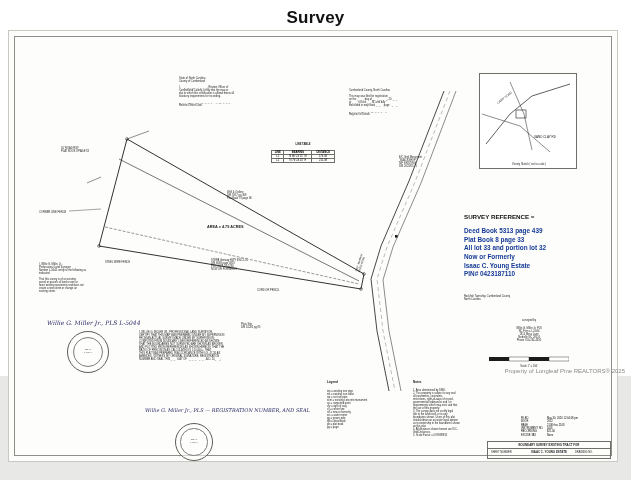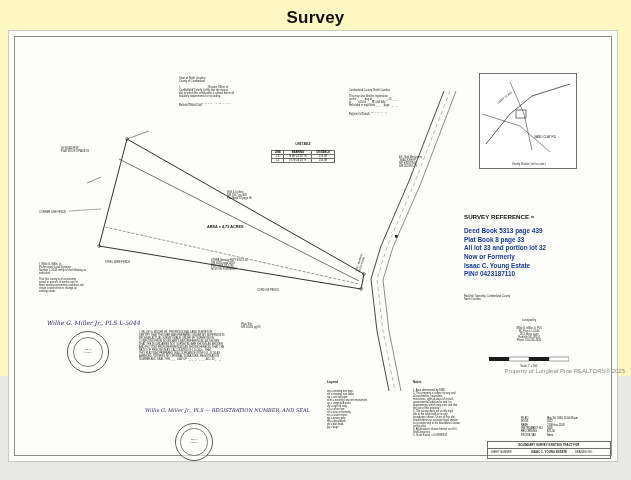--- a/index.html
+++ b/index.html
@@ -5,21 +5,21 @@
   html,body{margin:0;padding:0;}
   body{
     width:631px;height:480px;
     background:#e8e8e6;
     font-family:"Liberation Sans", sans-serif;
     overflow:hidden;
   }
   #page{
     position:relative;
     width:631px;height:376px;
-    background:#fef9c3;
+    background:#ffffff;
   }
   
   .title{
     position:absolute;top:8px;left:0;width:631px;
     text-align:center;
     font-size:17px;font-weight:bold;color:#111;
     letter-spacing:.2px;
   }
   
   .sheet{

